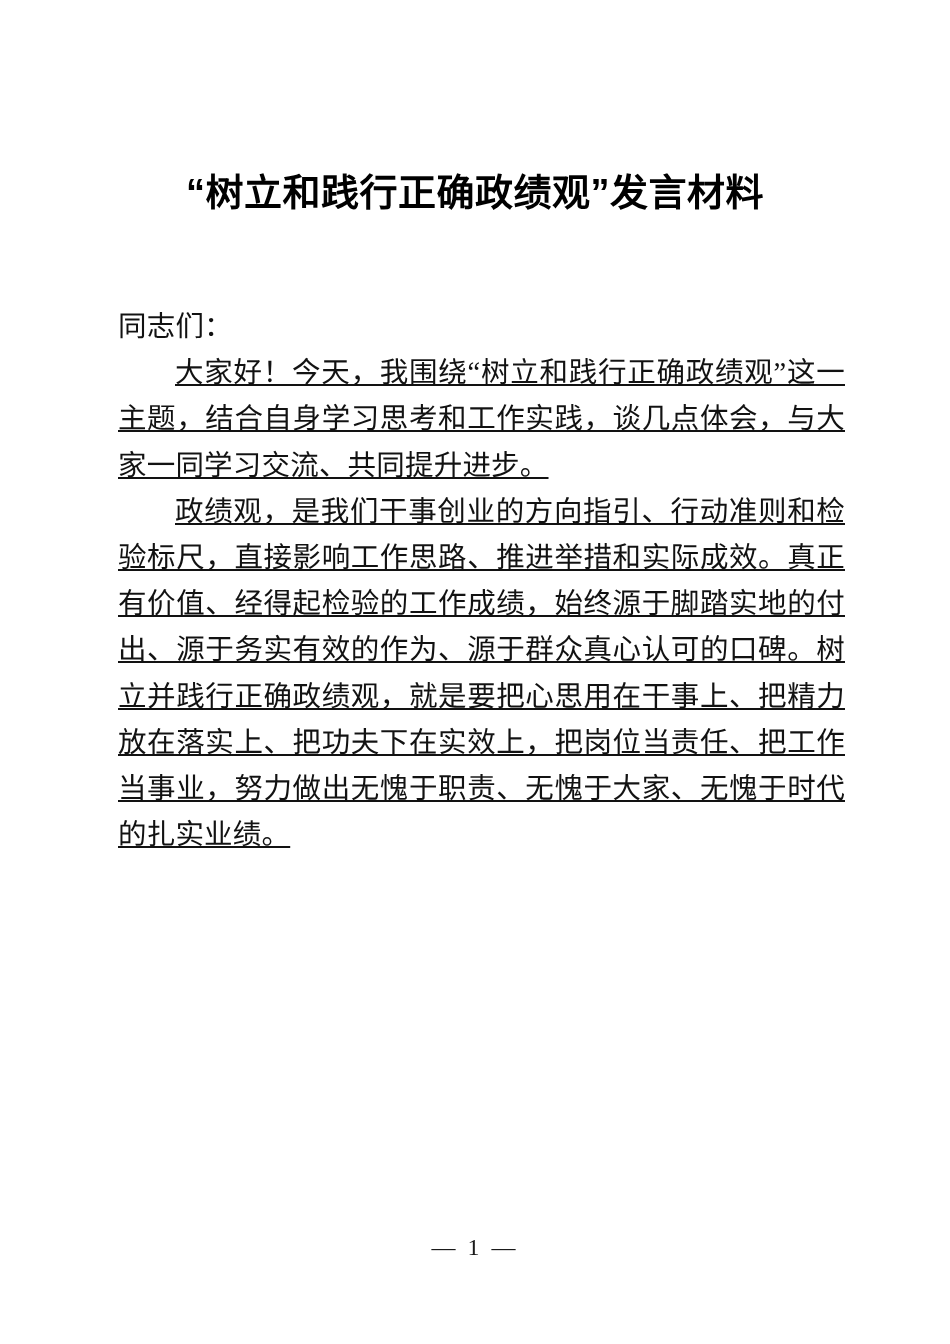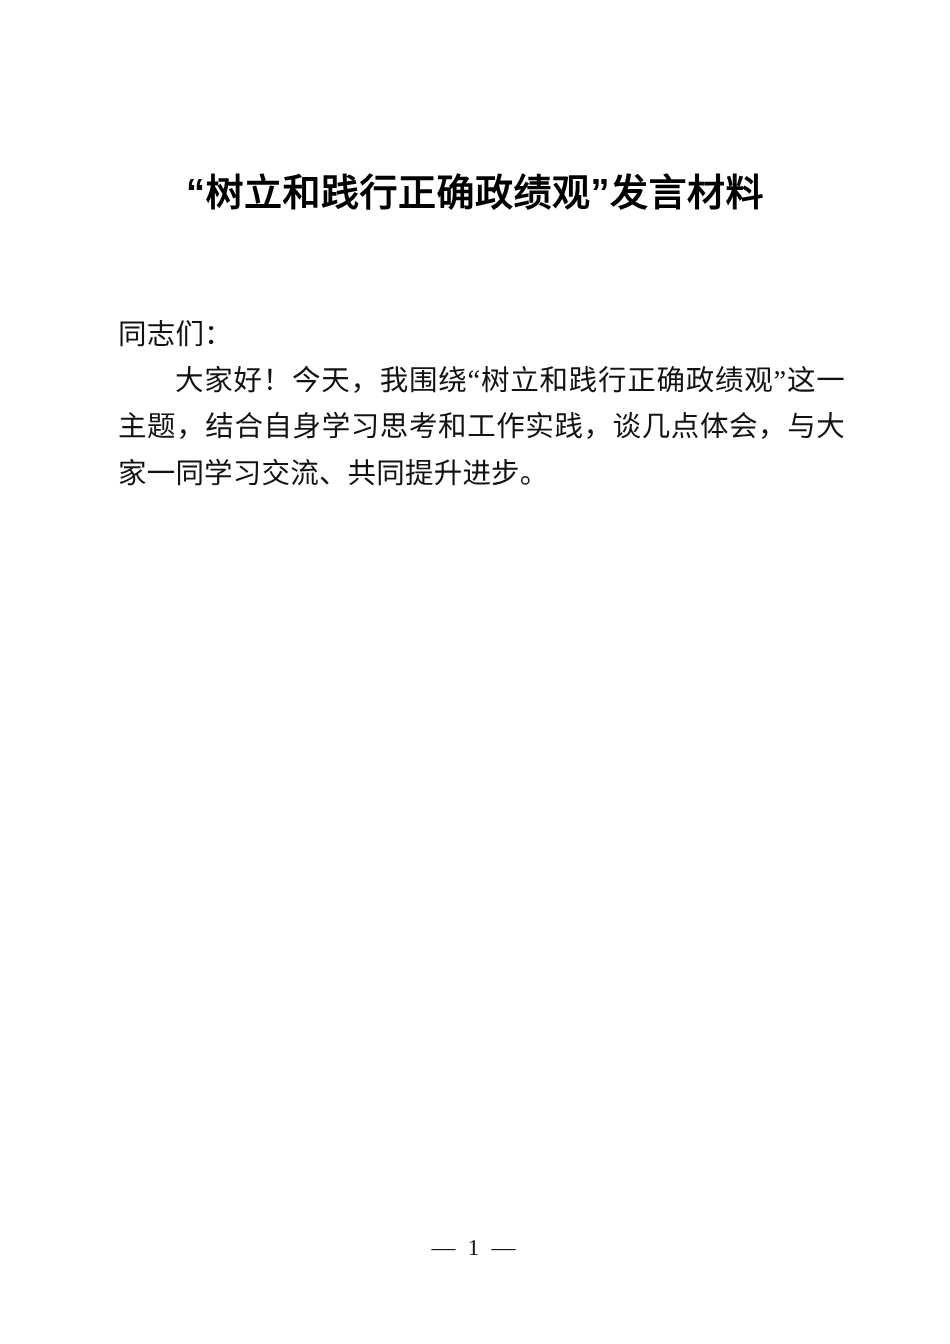--- a/index.html
+++ b/index.html
@@ -33,36 +33,37 @@
     line-height: 50px;
     color: #000000;
     letter-spacing: 0.5px;
     white-space: nowrap;
   }
 
   
   .body-block {
     position: absolute;
     left: 118px;
-    top: 312px;
+    top: 304px;
     width: 727px;
   }
   .para {
     font-family: "Liberation Serif", "DejaVu Serif", serif;
     font-size: 28.5px;
     line-height: 46.2px;
     color: #121212;
     text-align: justify;
     text-justify: inter-character;
     text-align-last: left;
     margin: 0;
     letter-spacing: 0.2px;
   }
   .para.indent {
     text-indent: 2em;
+    text-decoration: underline;
   }
   .para.salutation {
     text-indent: 0;
   }
 
   
   .footer {
     position: absolute;
     left: 0;
     top: 1232px;
@@ -80,17 +81,18 @@
 
 <div class="page">
 
   <div class="title-block">
     <div class="title-line">“树立和践行正确政绩观”发言材料</div>
   </div>
 
   <div class="body-block">
     <p class="para salutation">同志们：</p>
     <p class="para indent">大家好！今天，我围绕“树立和践行正确政绩观”这一主题，结合自身学习思考和工作实践，谈几点体会，与大家一同学习交流、共同提升进步。</p>
+    <p class="para indent">政绩观，是我们干事创业的方向指引、行动准则和检验标尺，直接影响工作思路、推进举措和实际成效。真正有价值、经得起检验的工作成绩，始终源于脚踏实地的付出、源于务实有效的作为、源于群众真心认可的口碑。树立并践行正确政绩观，就是要把心思用在干事上、把精力放在落实上、把功夫下在实效上，把岗位当责任、把工作当事业，努力做出无愧于职责、无愧于大家、无愧于时代的扎实业绩。</p>
   </div>
 
   <div class="footer">— 1 —</div>
 
 </div>
 
 </body></html>

